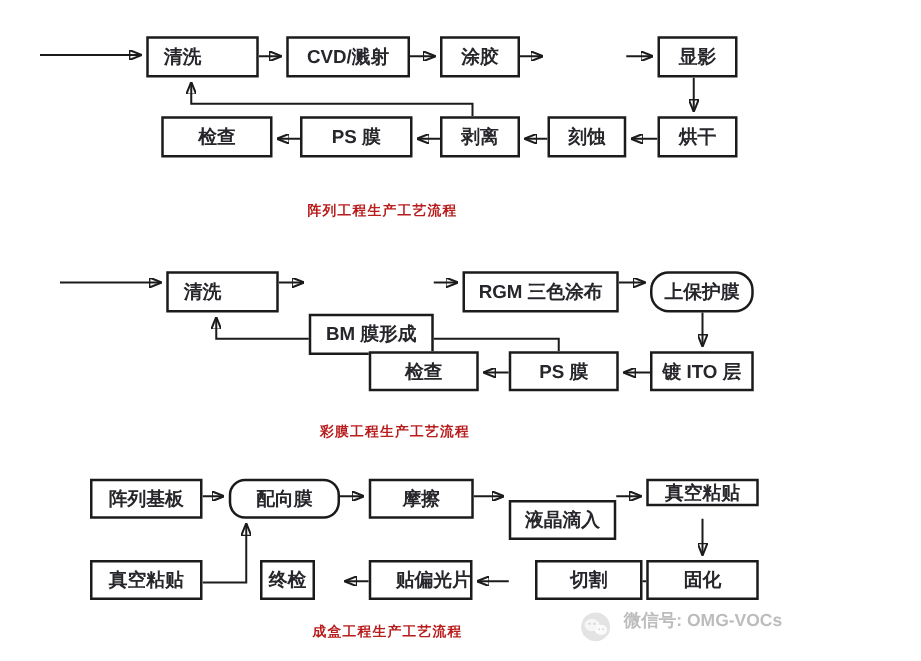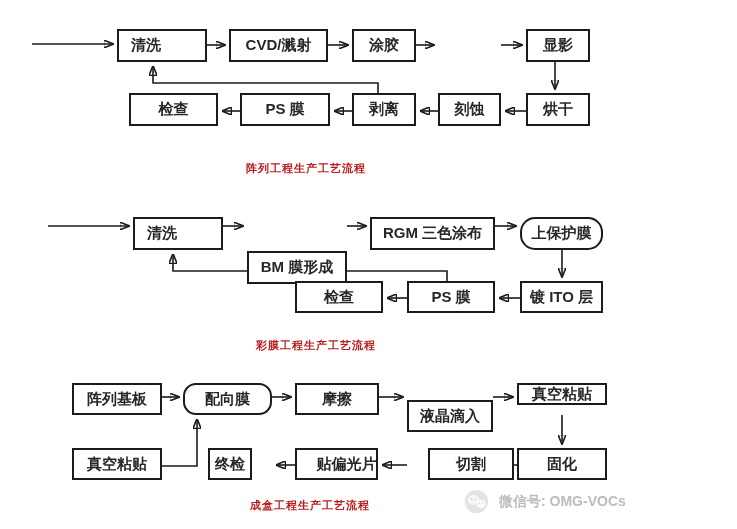--- a/index.html
+++ b/index.html
@@ -13,21 +13,21 @@
     position:absolute;box-sizing:border-box;border:2px solid #1b1b1b;background:#fff;
     display:flex;align-items:center;justify-content:center;
     font-size:15px;font-weight:bold;color:#26262b;white-space:nowrap;
   }
   .box.left{justify-content:flex-start;padding-left:12px;text-align:center;}
   .title{
     position:absolute;font-size:11px;font-weight:bold;color:#b91c1c;
     letter-spacing:1px;white-space:nowrap;
   }
   .wm{
-    position:absolute;left:463px;top:488px;display:flex;align-items:center;gap:9px;
+    position:absolute;left:463px;top:488px;display:flex;gap:9px;
     color:#bcbcbc;font-size:14px;font-weight:bold;white-space:nowrap;
   }
   .wm-icon{width:27px;height:27px;flex:0 0 auto;}
 </style>
 </head>
 <body>
 
 <div class="stage">
 
   <svg class="lines" viewBox="0 0 737 529" xmlns="http://www.w3.org/2000/svg">

